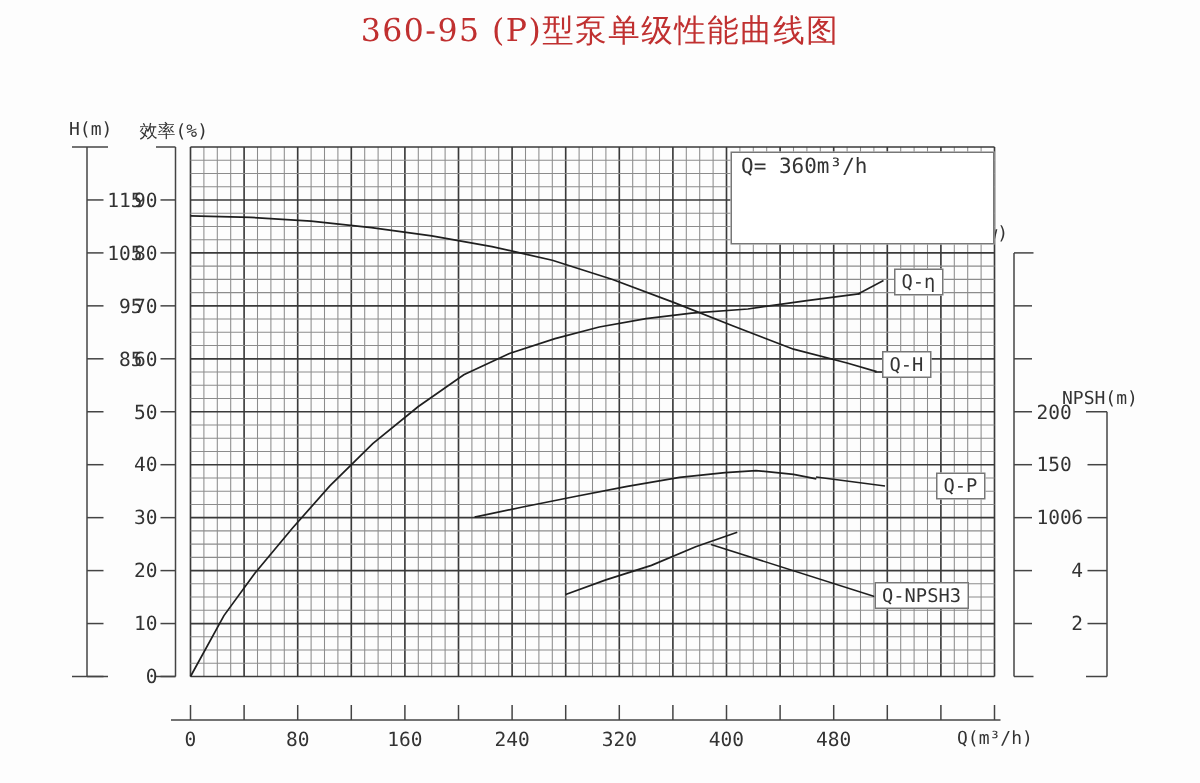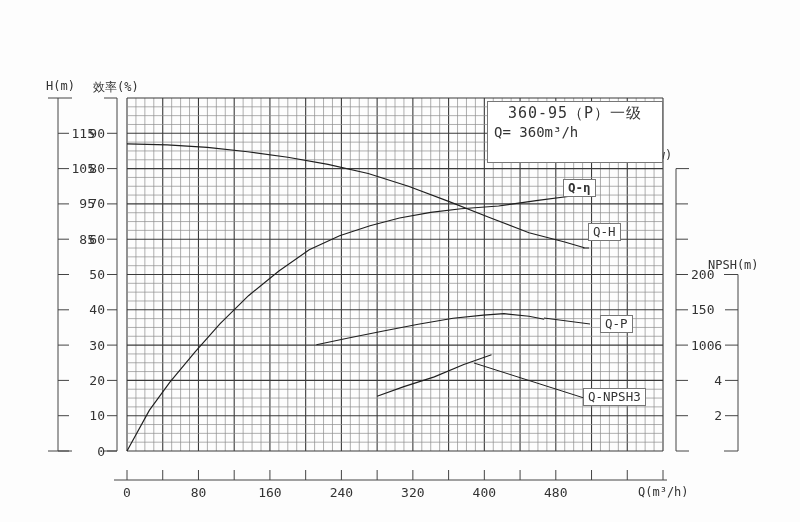--- a/index.html
+++ b/index.html
@@ -16,20 +16,21 @@
   .ib-row{font-size:13px;margin-left:6px;margin-top:1px;}
   .ib-row .n{margin-left:26px;}
   .clabel{position:absolute;background:#fff;border:1px solid #777;font-size:12.5px;
           padding:0px 4px 1px 4px;z-index:6;white-space:nowrap;}
 </style>
 </head>
 <body>
 
 <div class="stage">
 
+  <div class="title" id="page-title" style="color: rgb(192, 48, 48);">360-95 (P)型泵单级性能曲线图</div>
 
   <div class="ax-title" style="left:46px;top:79px;">H(m)</div>
   <div class="ax-title" style="left:93px;top:79px;">效率(%)</div>
   <div class="ax-title" style="left:636px;top:148px;">P(Kw)</div>
   <div class="ax-title" style="left:708px;top:258px;">NPSH(m)</div>
   <div class="ax-title" style="left:638px;top:485px;">Q(m³/h)</div>
 
   <svg id="chart-svg" width="800" height="522">
       <g>
         <line x1="127" y1="98" x2="127" y2="451" stroke="#3a3a3a" stroke-width="1.1"></line>
@@ -240,22 +241,21 @@
       </g>
       <g>
         <line x1="572" y1="196" x2="589" y2="187" stroke="#1f1f1f" stroke-width="1"></line>
         <line x1="583" y1="248" x2="589" y2="248" stroke="#1f1f1f" stroke-width="1"></line>
         <line x1="544" y1="318" x2="590" y2="324" stroke="#1f1f1f" stroke-width="1"></line>
         <line x1="474" y1="363" x2="584" y2="398" stroke="#1f1f1f" stroke-width="1"></line>
       </g>
     </svg>
 
   <div class="infobox">
-    <div class="ib-title">360-95（P）一级</div>
     <div class="ib-q">Q= 360m³/h</div>
   </div>
 
-  <div class="clabel" style="left:563px;top:179px;font-weight:bold;">Q-η</div>
-  <div class="clabel" style="left:588px;top:223px;">Q-H</div>
-  <div class="clabel" style="left:600px;top:315px;">Q-P</div>
+  <div class="clabel" style="left:596px;top:179px;">Q-η</div>
+  <div class="clabel" style="left:588px;top:234px;">Q-H</div>
+  <div class="clabel" style="left:624px;top:315px;">Q-P</div>
   <div class="clabel" style="left:583px;top:388px;">Q-NPSH3</div>
 
 </div>
 
 </body></html>

